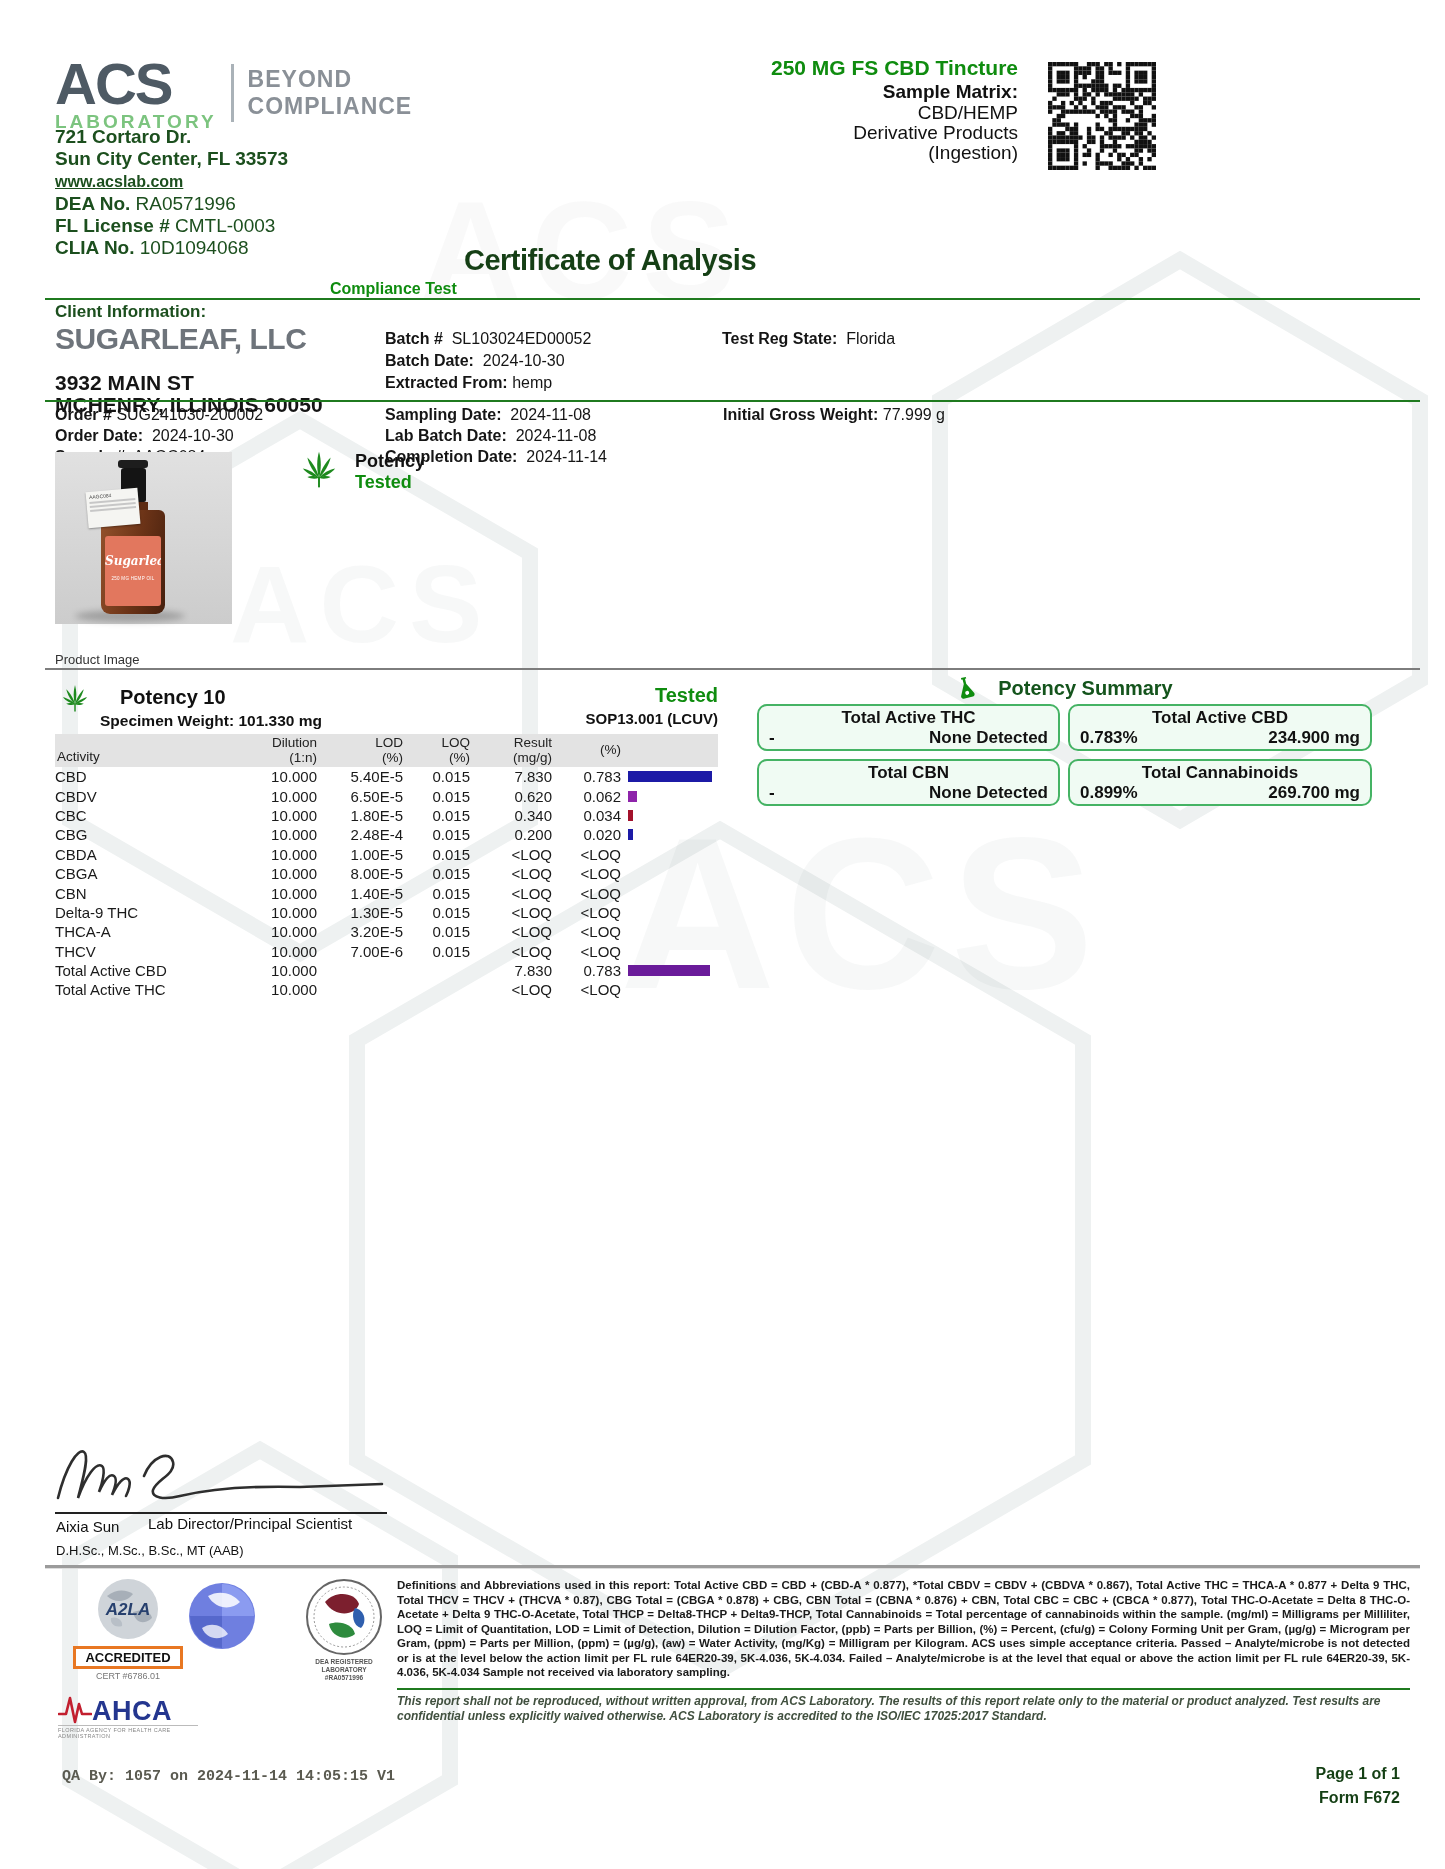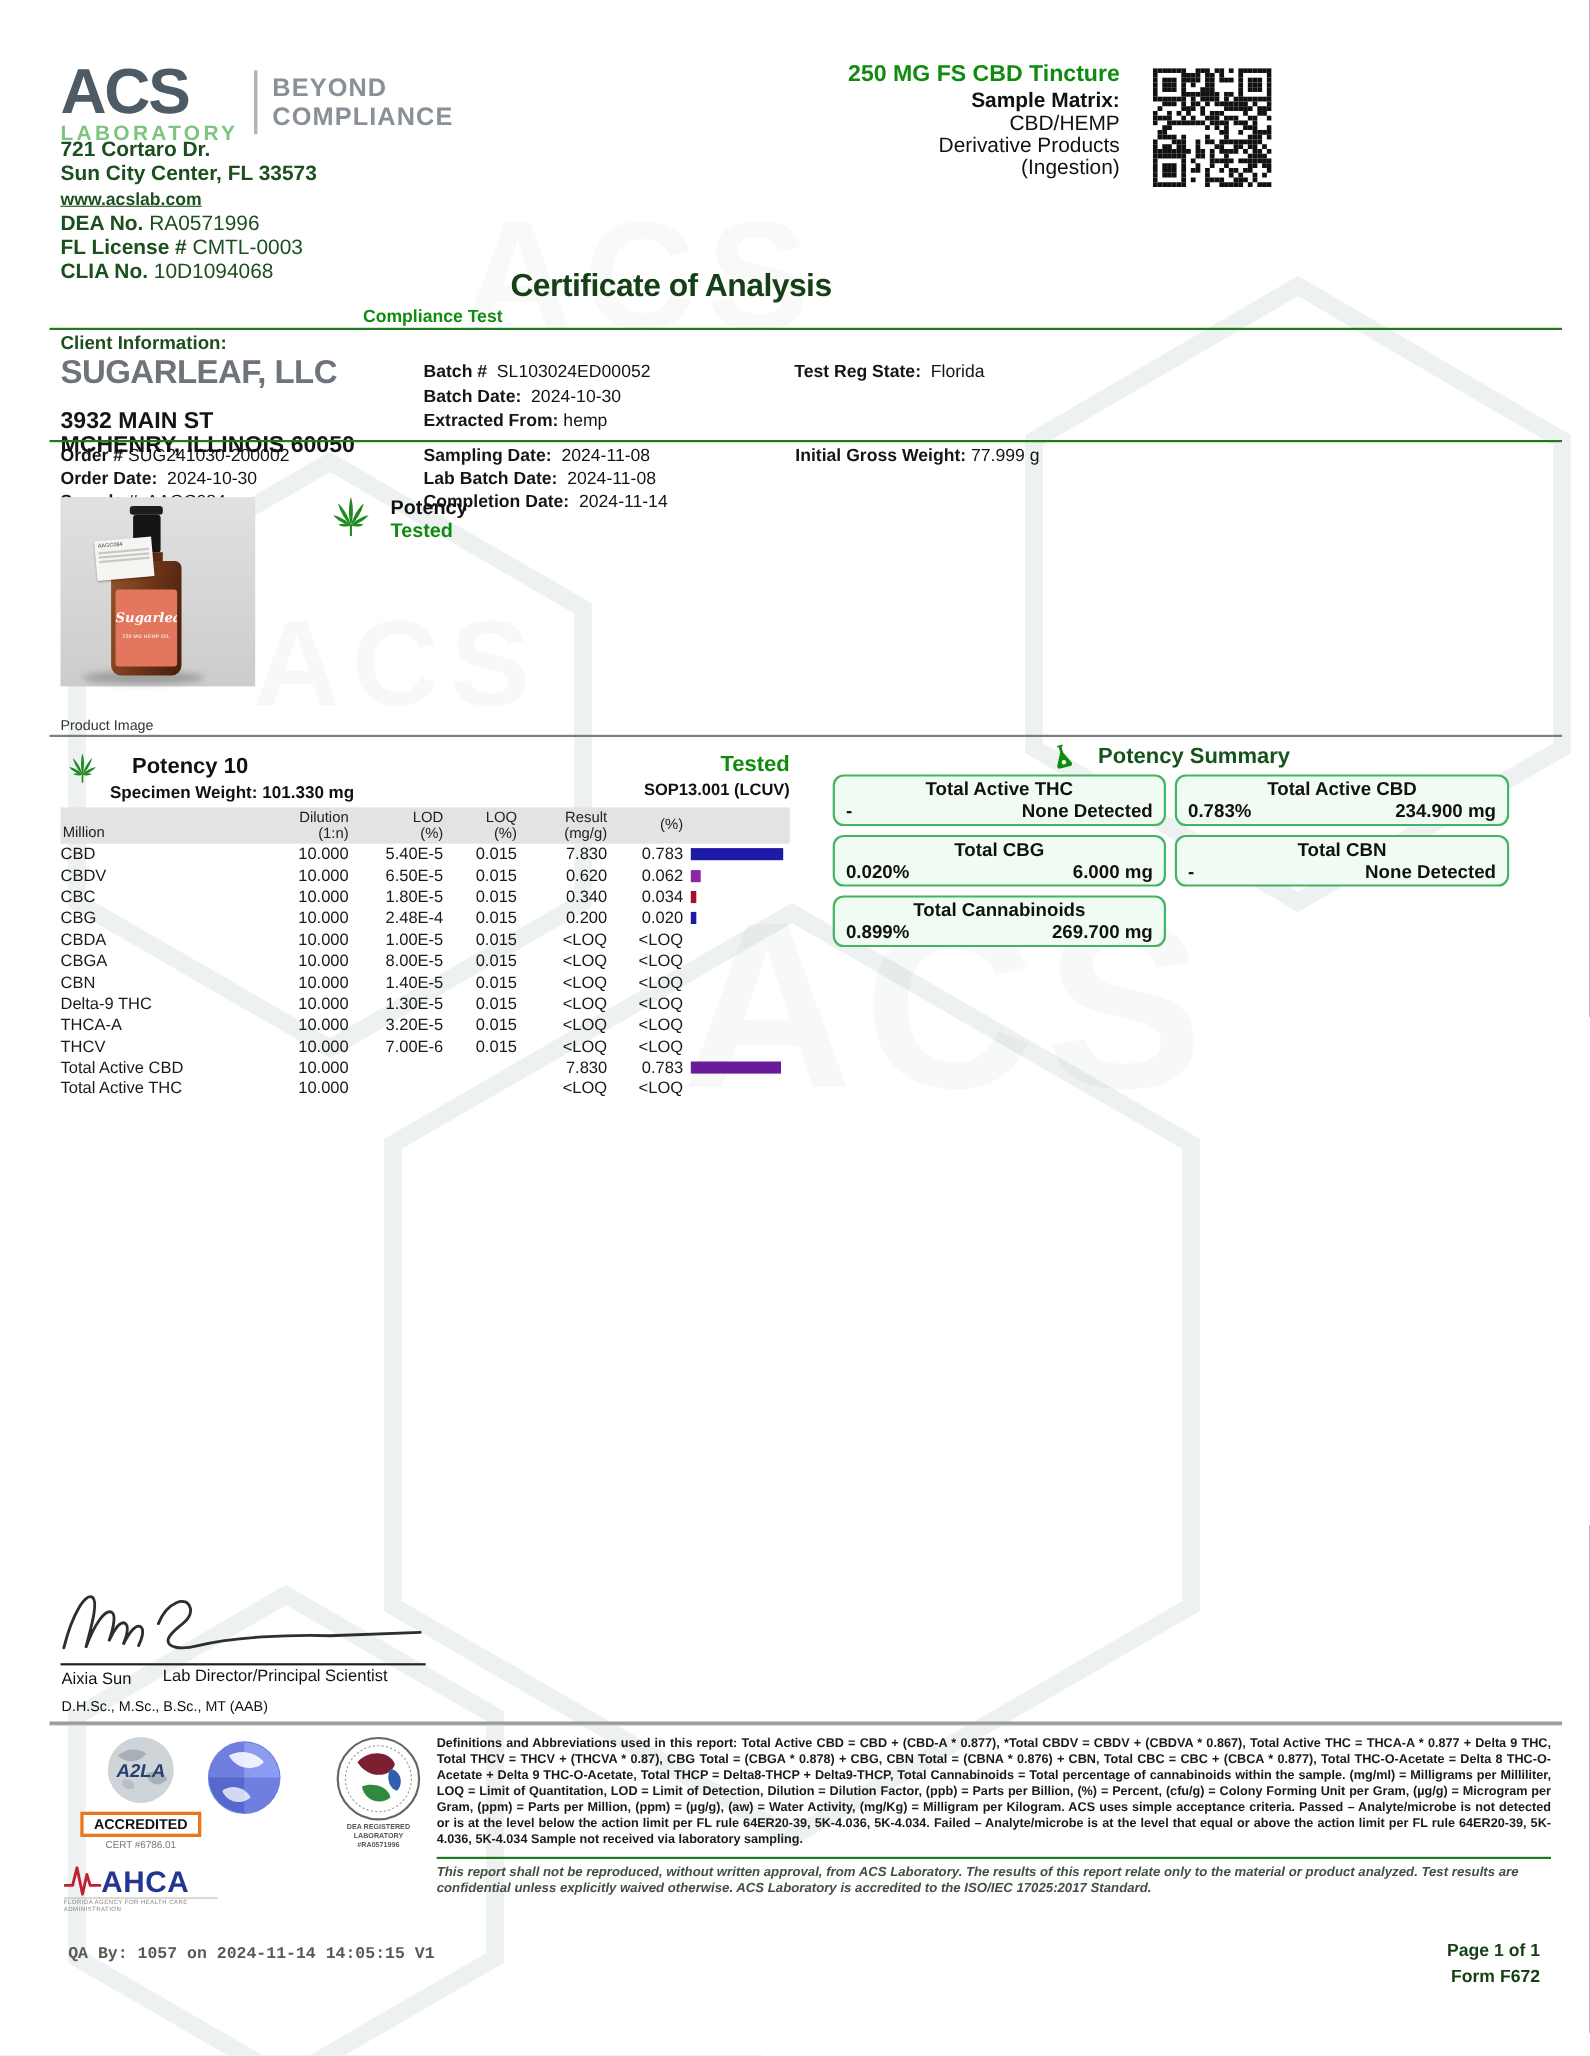--- a/index.html
+++ b/index.html
@@ -627,21 +627,21 @@
   <div class="abs pot-title" style="left:100px;top:686px;margin-left:20px;">Potency 10</div>
   <div class="abs pot-spec" style="left:100px;top:712px;">
     <span>Specimen Weight:</span>
     <span>101.330 mg</span>
   </div>
   <div class="abs pot-tested" style="left:518px;top:684px;width:200px;">Tested</div>
   <div class="abs pot-sop" style="left:478px;top:710px;width:240px;">SOP13.001 (LCUV)</div>
 
   <div class="ptable">
     <div class="thead">
-      <div class="h-analyte">Million</div>
+      <div class="h-analyte">Activity</div>
       <div class="hR">
           <div>Dilution</div>
           <div>(1:n)</div>
         </div>
       <div class="hR">
           <div>LOD</div>
           <div>(%)</div>
         </div>
       <div class="hR">
           <div>LOQ</div>
@@ -789,27 +789,20 @@
         <div class="sum-box-vals">
           <span>-</span>
           <span>None Detected</span>
         </div>
       </div>
       <div class="sum-box">
         <div class="sum-box-title">Total Active CBD</div>
         <div class="sum-box-vals">
           <span>0.783%</span>
           <span>234.900 mg</span>
-        </div>
-      </div>
-      <div class="sum-box">
-        <div class="sum-box-title">Total CBG</div>
-        <div class="sum-box-vals">
-          <span>0.020%</span>
-          <span>6.000 mg</span>
         </div>
       </div>
       <div class="sum-box">
         <div class="sum-box-title">Total CBN</div>
         <div class="sum-box-vals">
           <span>-</span>
           <span>None Detected</span>
         </div>
       </div>
       <div class="sum-box">

